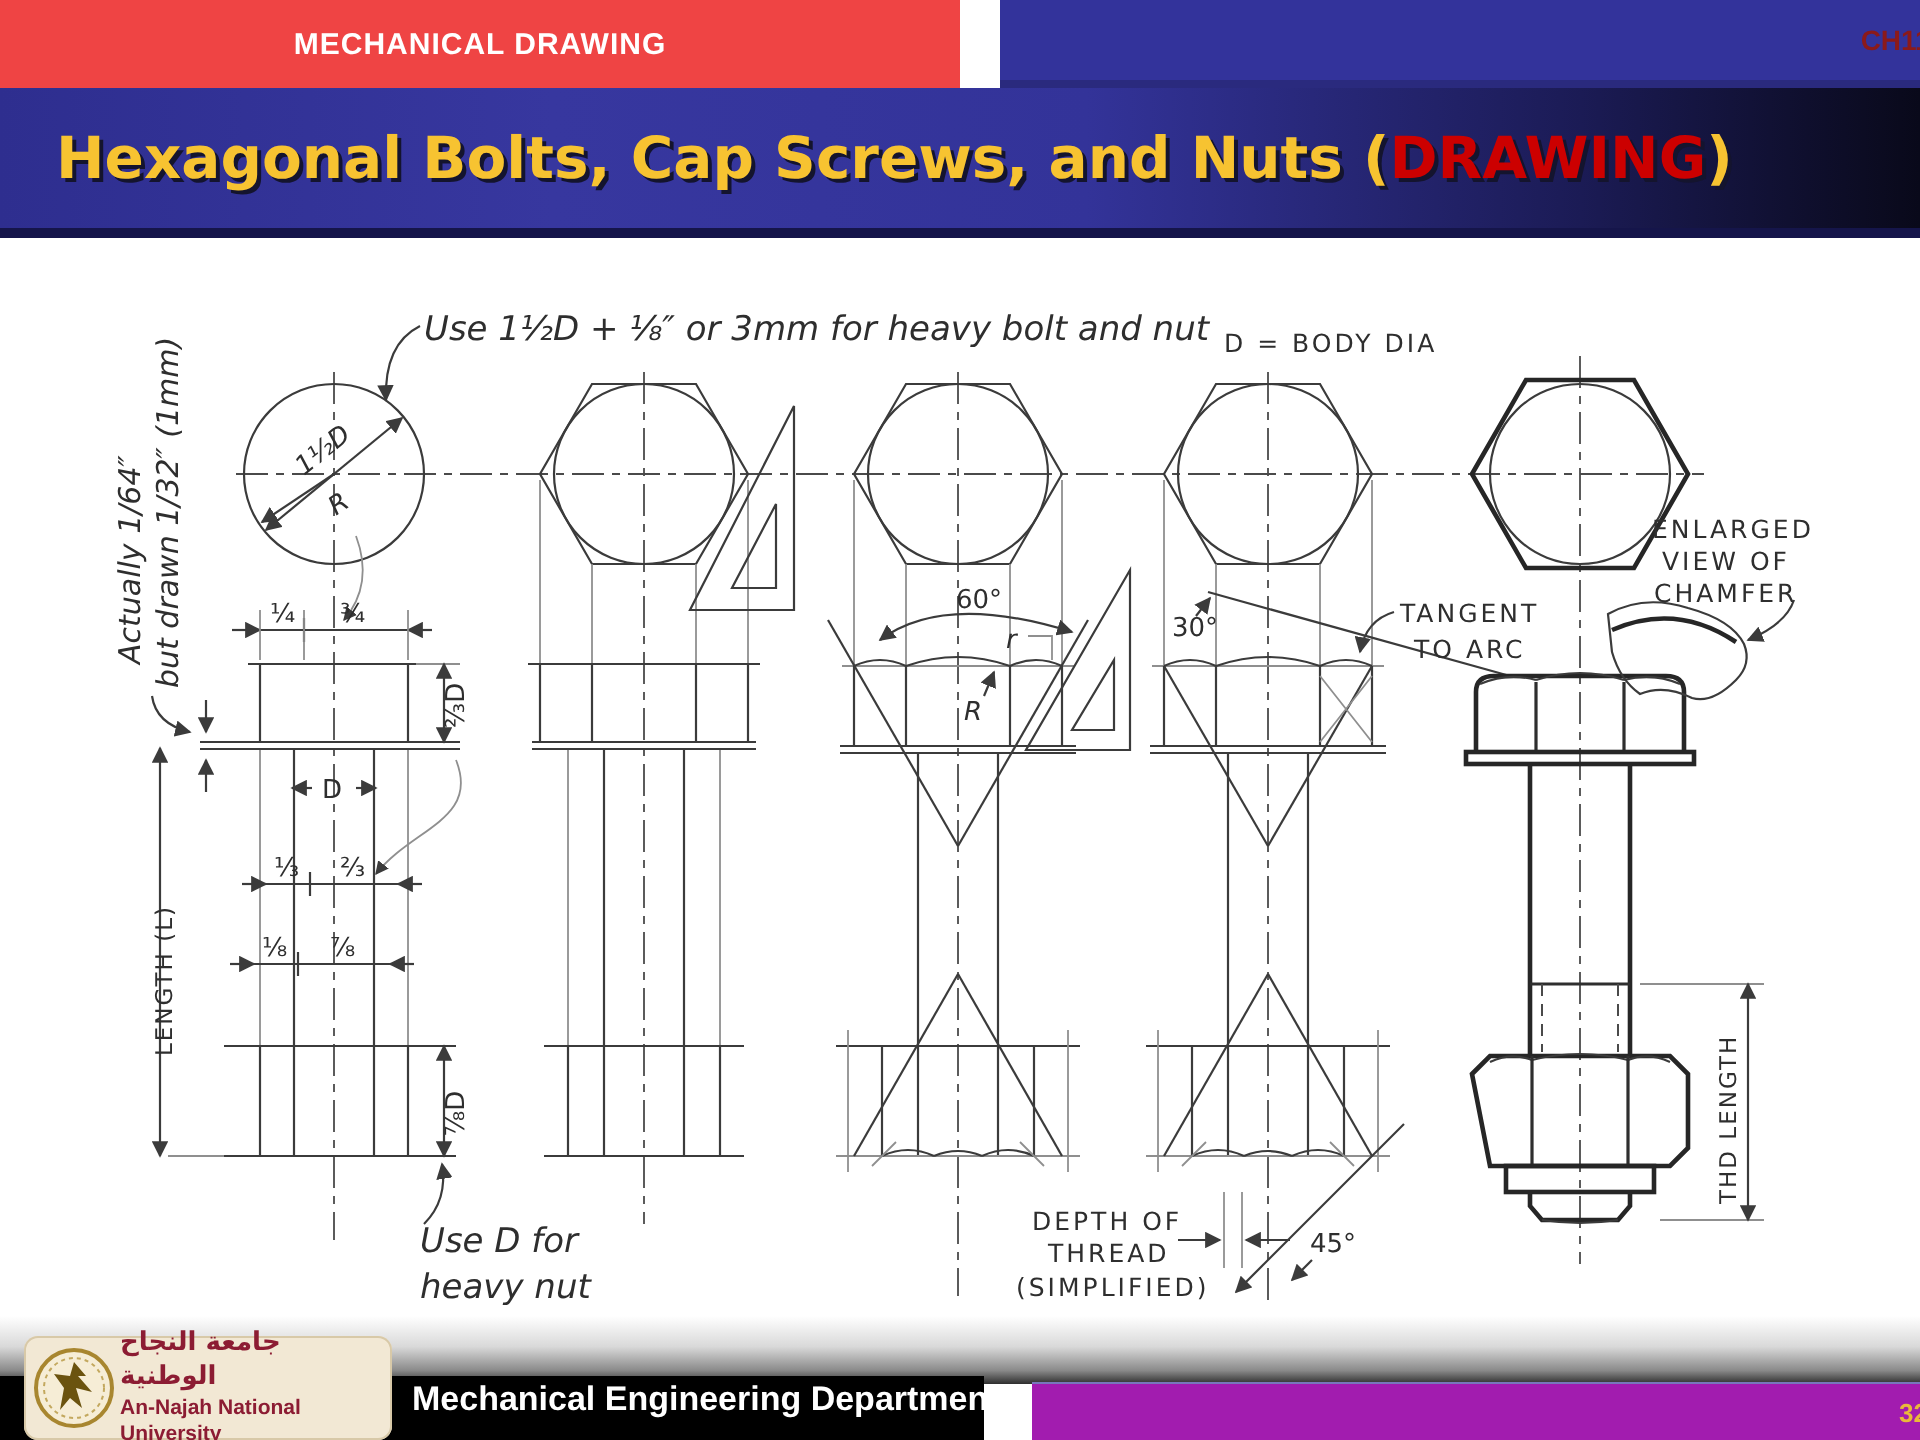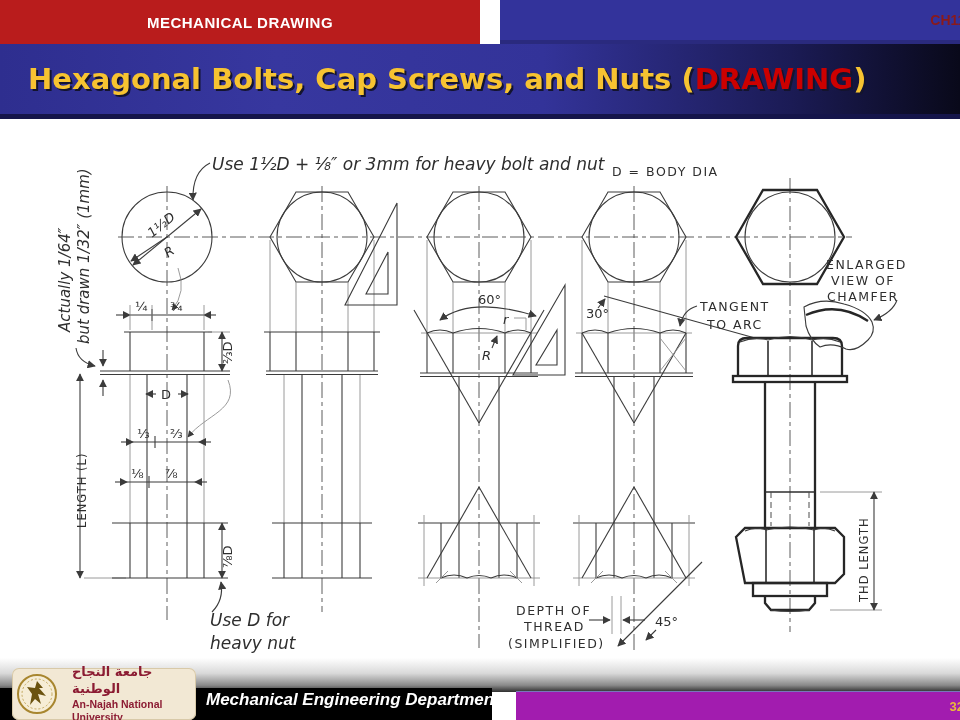--- a/index.html
+++ b/index.html
@@ -1,20 +1,20 @@
 <!DOCTYPE html>
 <html><head>
 <meta charset="utf-8">
 <style>
   html,body{margin:0;padding:0}
   body{width:960px;height:720px;position:relative;overflow:hidden;background:#fff;
        font-family:"Liberation Sans",sans-serif}
 
   
-  .hdr-left{position:absolute;left:0;top:0;width:480px;height:44px;background:#b91c1c;
+  .hdr-left{position:absolute;left:0;top:0;width:480px;height:44px;background:#ef4444;
             display:flex;align-items:center;justify-content:center}
   .hdr-left span{color:#fff;font-weight:bold;font-size:15px;letter-spacing:.5px}
   .hdr-right{position:absolute;left:500px;top:0;width:480px;height:44px;background:#33339B;
              border-bottom:4px solid #2a2a7e;box-sizing:border-box;
              display:flex;align-items:center;justify-content:flex-end;padding-right:10px;gap:6px}
   .hdr-right .ch{color:#8B1A1A;font-weight:bold;font-size:14px}
   .hdr-right .tt{color:#fff;font-weight:bold;font-size:14px}
 
   
   .title-bar{position:absolute;left:0;top:44px;width:960px;height:70px;
@@ -43,25 +43,25 @@
 
   
   .foot-fade{position:absolute;left:0;top:658px;width:960px;height:34px;
              background:linear-gradient(#ffffff 0%,#d9d9d9 45%,#8a8a8a 80%,#2e2e2e 100%)}
   .foot-black{position:absolute;left:0;top:688px;width:492px;height:32px;background:#000}
   .foot-blue{position:absolute;left:516px;top:691px;width:468px;height:29px;background:#a21caf;
              border-top:1px solid #7777bb;box-sizing:border-box;
              display:flex;align-items:center;justify-content:flex-end;padding-right:20px}
   .foot-blue span{color:#E9B93A;font-size:13px;font-weight:bold}
   .dept{position:absolute;left:206px;top:690px;color:#fff;font-size:17px;font-weight:bold;
-        font-style:italic;font-family:"Liberation Sans",sans-serif}
+        font-family:"Liberation Sans",sans-serif}
   .logo-box{position:absolute;left:12px;top:668px;width:184px;height:52px;background:#F2E8D4;
             border-radius:7px;box-shadow:0 0 0 1px #d8c9a8 inset}
   .logo-seal{position:absolute;left:4px;top:5px;width:42px;height:42px}
-  .logo-text{position:absolute;left:60px;top:4px;width:132px;height:44px;
+  .logo-text{position:absolute;left:48px;top:4px;width:132px;height:44px;
              display:flex;flex-direction:column;align-items:center;justify-content:center}
   .logo-ar{color:#8C1C33;font-size:13px;font-weight:bold;font-family:"DejaVu Sans",sans-serif;line-height:1.3}
   .logo-en{color:#8C1C33;font-size:10.5px;font-weight:bold;line-height:1.25}
 </style>
 </head>
 <body>
 
 <div class="hdr-left">
   <span>MECHANICAL DRAWING</span>
 </div>

